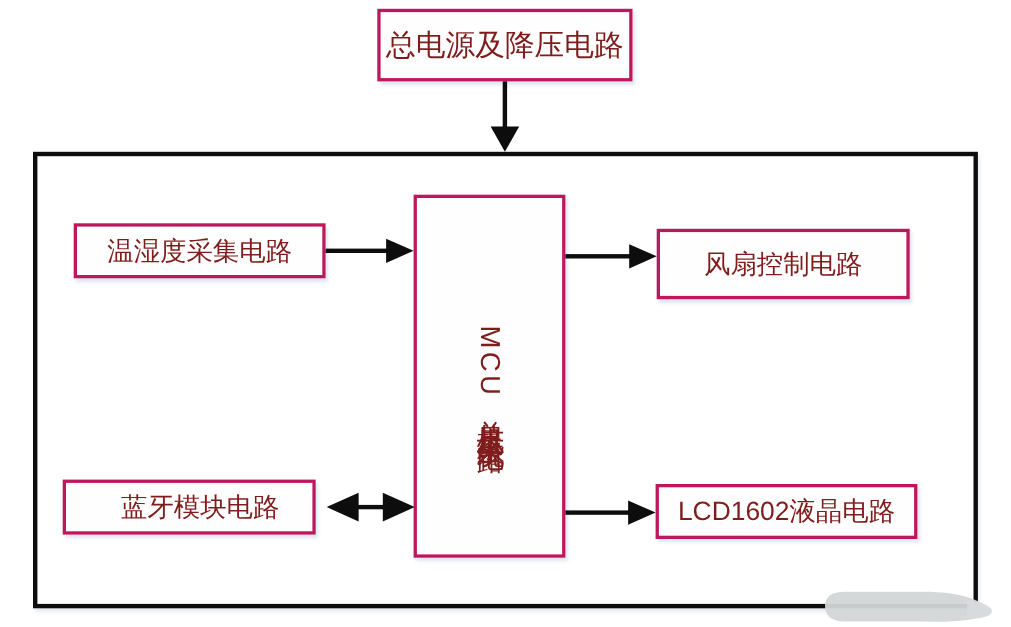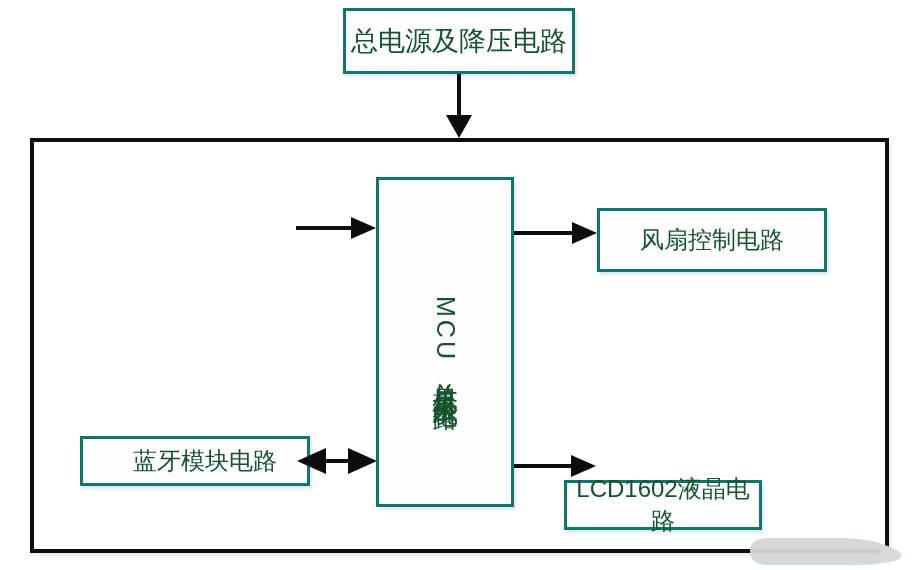--- a/index.html
+++ b/index.html
@@ -14,47 +14,47 @@
     height: 570px;
     background: #ffffff;
     overflow: hidden;
     color: #0d0d0d;
   }
   
   .node {
     position: absolute;
     box-sizing: border-box;
     background: #fefefe;
-    border: 3px solid #0f766e;
+    border: 3px solid #be185d;
     display: flex;
     align-items: center;
     justify-content: center;
     text-align: center;
     font-size: 24px;
-    color: #14532d;
+    color: #7f1d1d;
     box-shadow: 2px 3px 3px rgba(185, 200, 222, 0.45);
     z-index: 2;
   }
   .outer-frame {
     position: absolute;
     box-sizing: border-box;
     left: 30px;
     top: 138px;
     width: 859px;
     height: 415px;
     border: 4px solid #0d0d0d;
     background: transparent;
     box-shadow: 2px 3px 3px rgba(185, 200, 222, 0.35);
     z-index: 1;
   }
   .node-power   { left: 343px; top: 8px;   width: 232px; height: 66px; font-size: 27px; }
   .node-temp    { left: 67px;  top: 203px; width: 229px; height: 50px; }
-  .node-bt      { left: 80px;  top: 436px; width: 230px; height: 50px; padding-left: 20px; }
+  .node-bt      { left: 57px;  top: 436px; width: 230px; height: 50px; padding-left: 20px; }
   .node-fan     { left: 597px; top: 208px; width: 230px; height: 64px; }
-  .node-lcd     { left: 564px; top: 440px; width: 198px; height: 50px; margin-top: 40px; }
+  .node-lcd     { left: 596px; top: 440px; width: 238px; height: 50px; }
   .node-mcu {
     left: 376px; top: 177px; width: 138px; height: 330px;
     font-size: 25px;
   }
   .node-mcu .vtext {
     writing-mode: vertical-lr;
     text-orientation: mixed;
     letter-spacing: 3px;
     line-height: 1;
     white-space: nowrap;
@@ -78,20 +78,23 @@
 
   <div class="node node-power">
     <span>总电源及降压电路</span>
   </div>
 
   <div class="edge vline" style="left:457px; top:74px; height:44px;"></div>
   <div class="edge head head-down" style="left:446px; top:115px;"></div>
 
   <div class="outer-frame"></div>
 
+  <div class="node node-temp">
+    <span>温湿度采集电路</span>
+  </div>
 
   <div class="node node-bt">
     <span>蓝牙模块电路</span>
   </div>
 
   <div class="node node-mcu">
     <span class="vtext">MCU单片机最小系统电路</span>
   </div>
 
   <div class="node node-fan">

